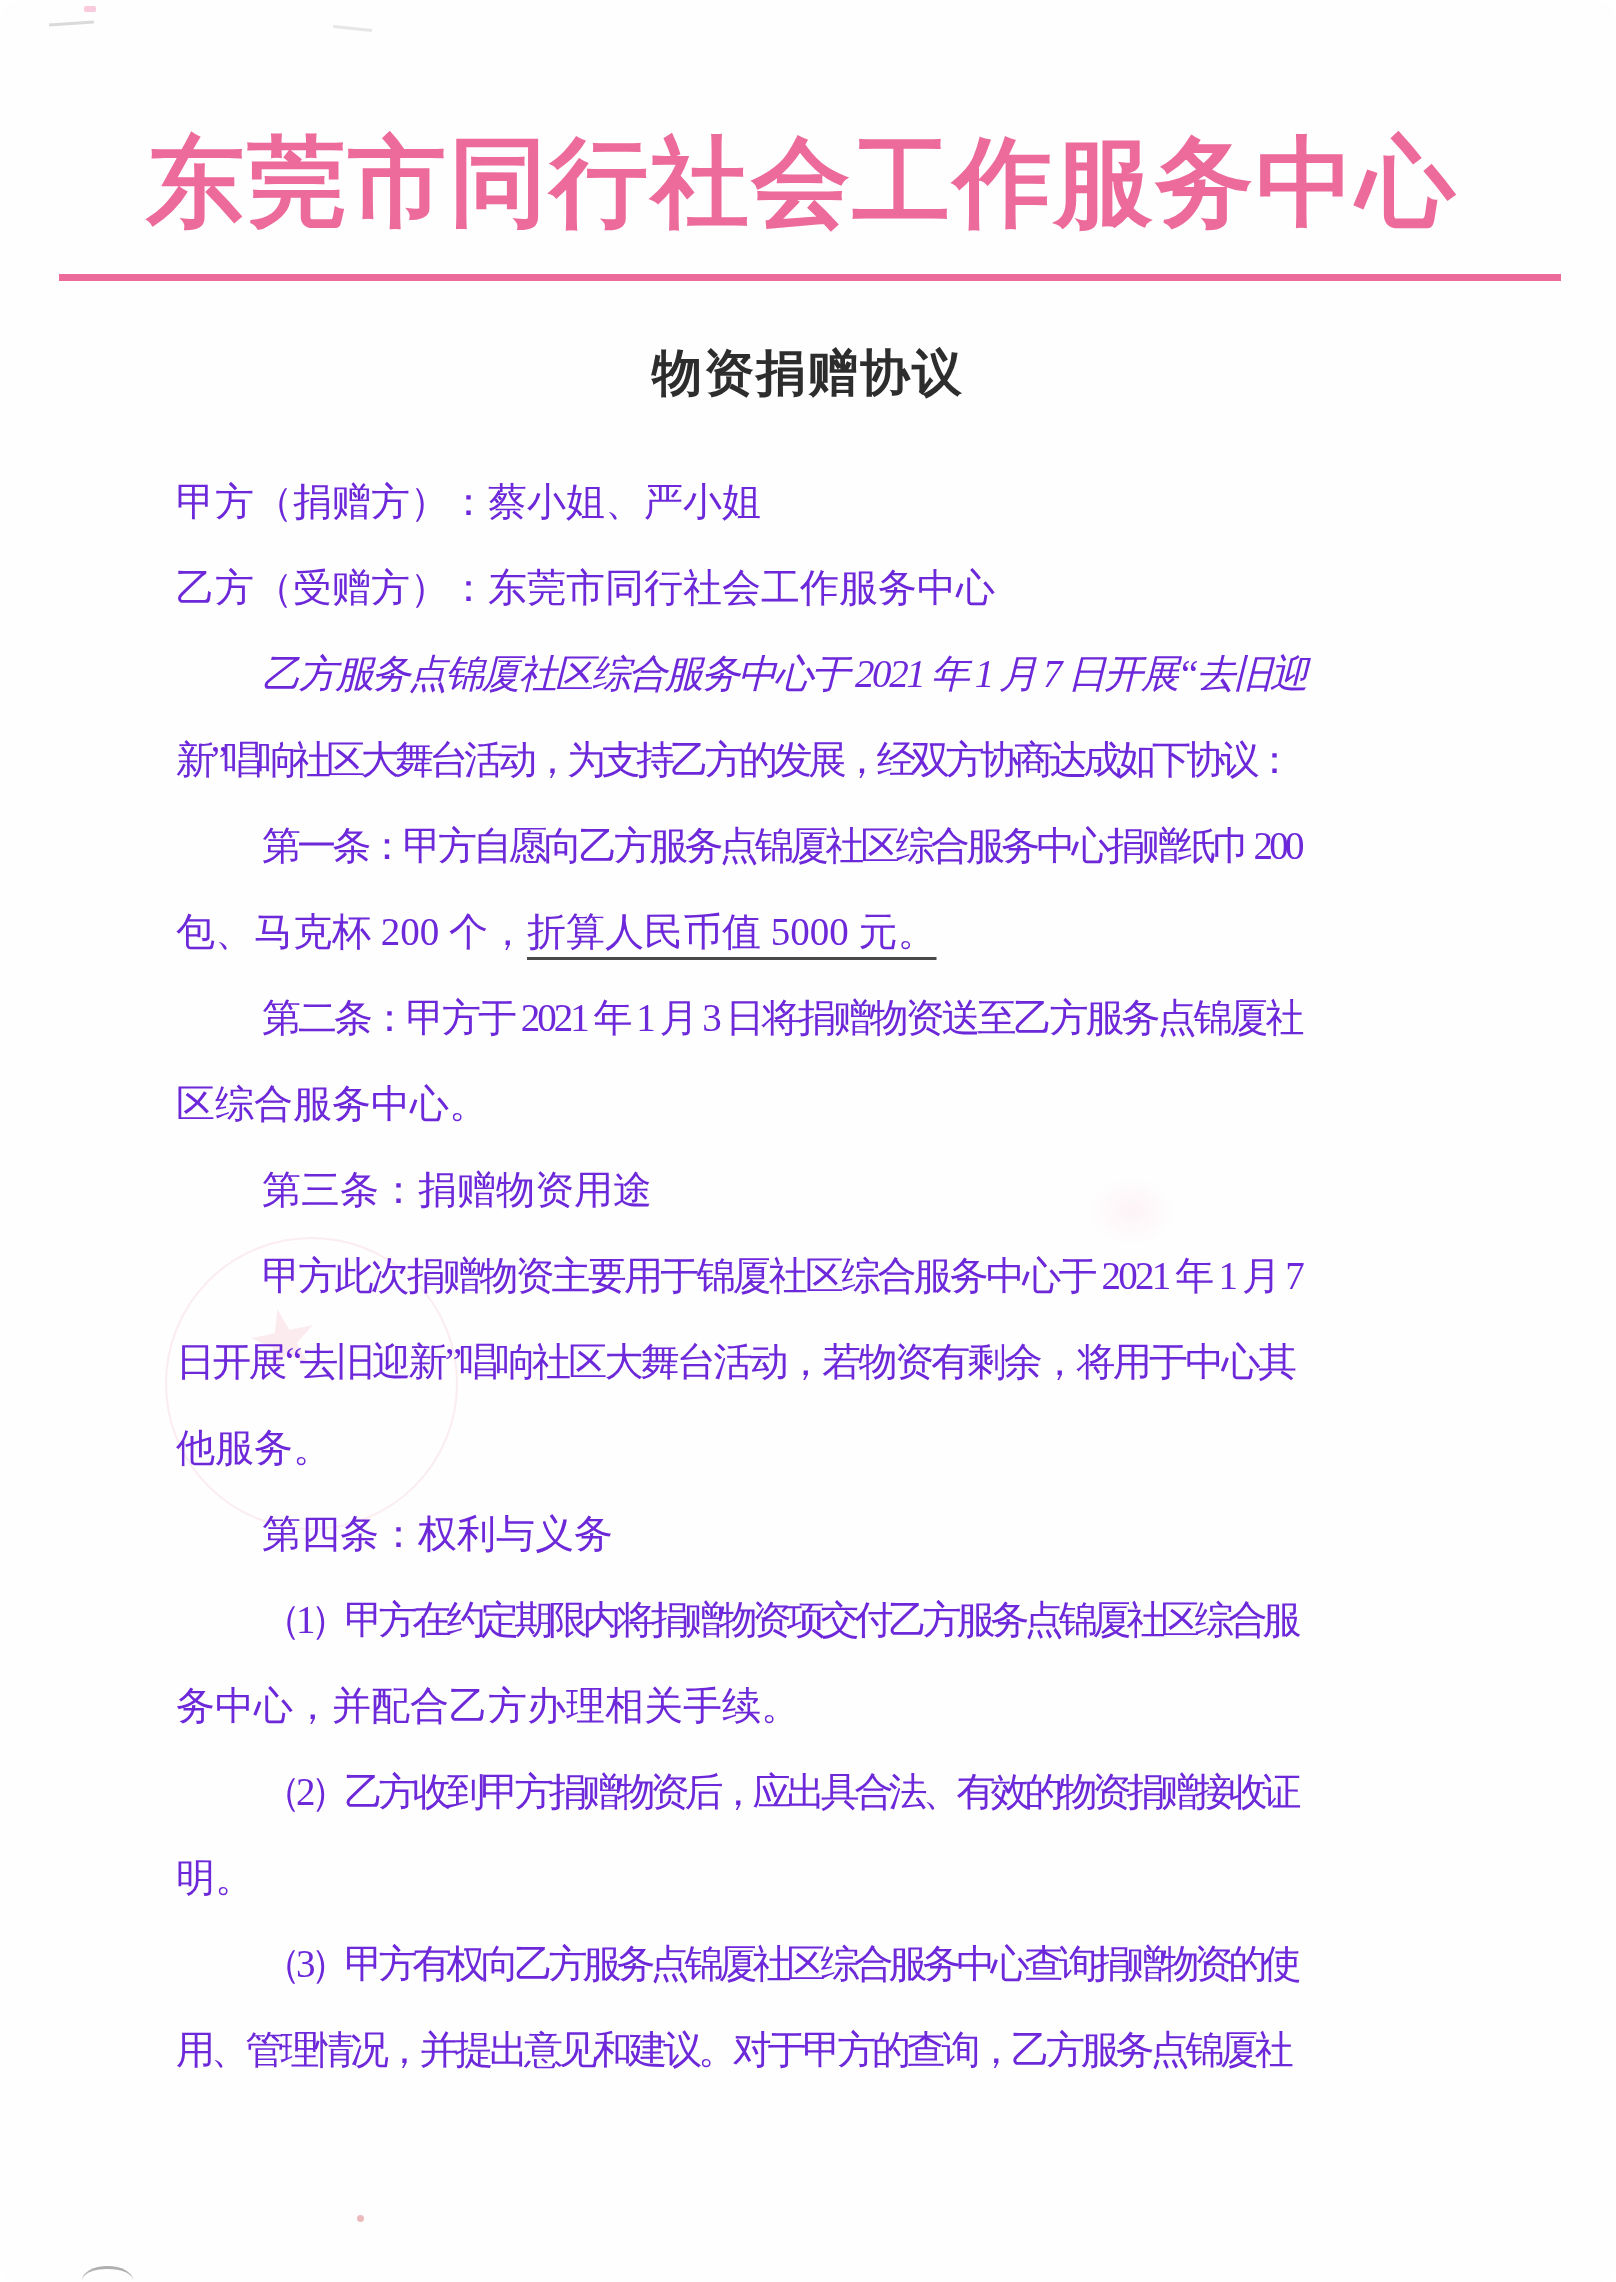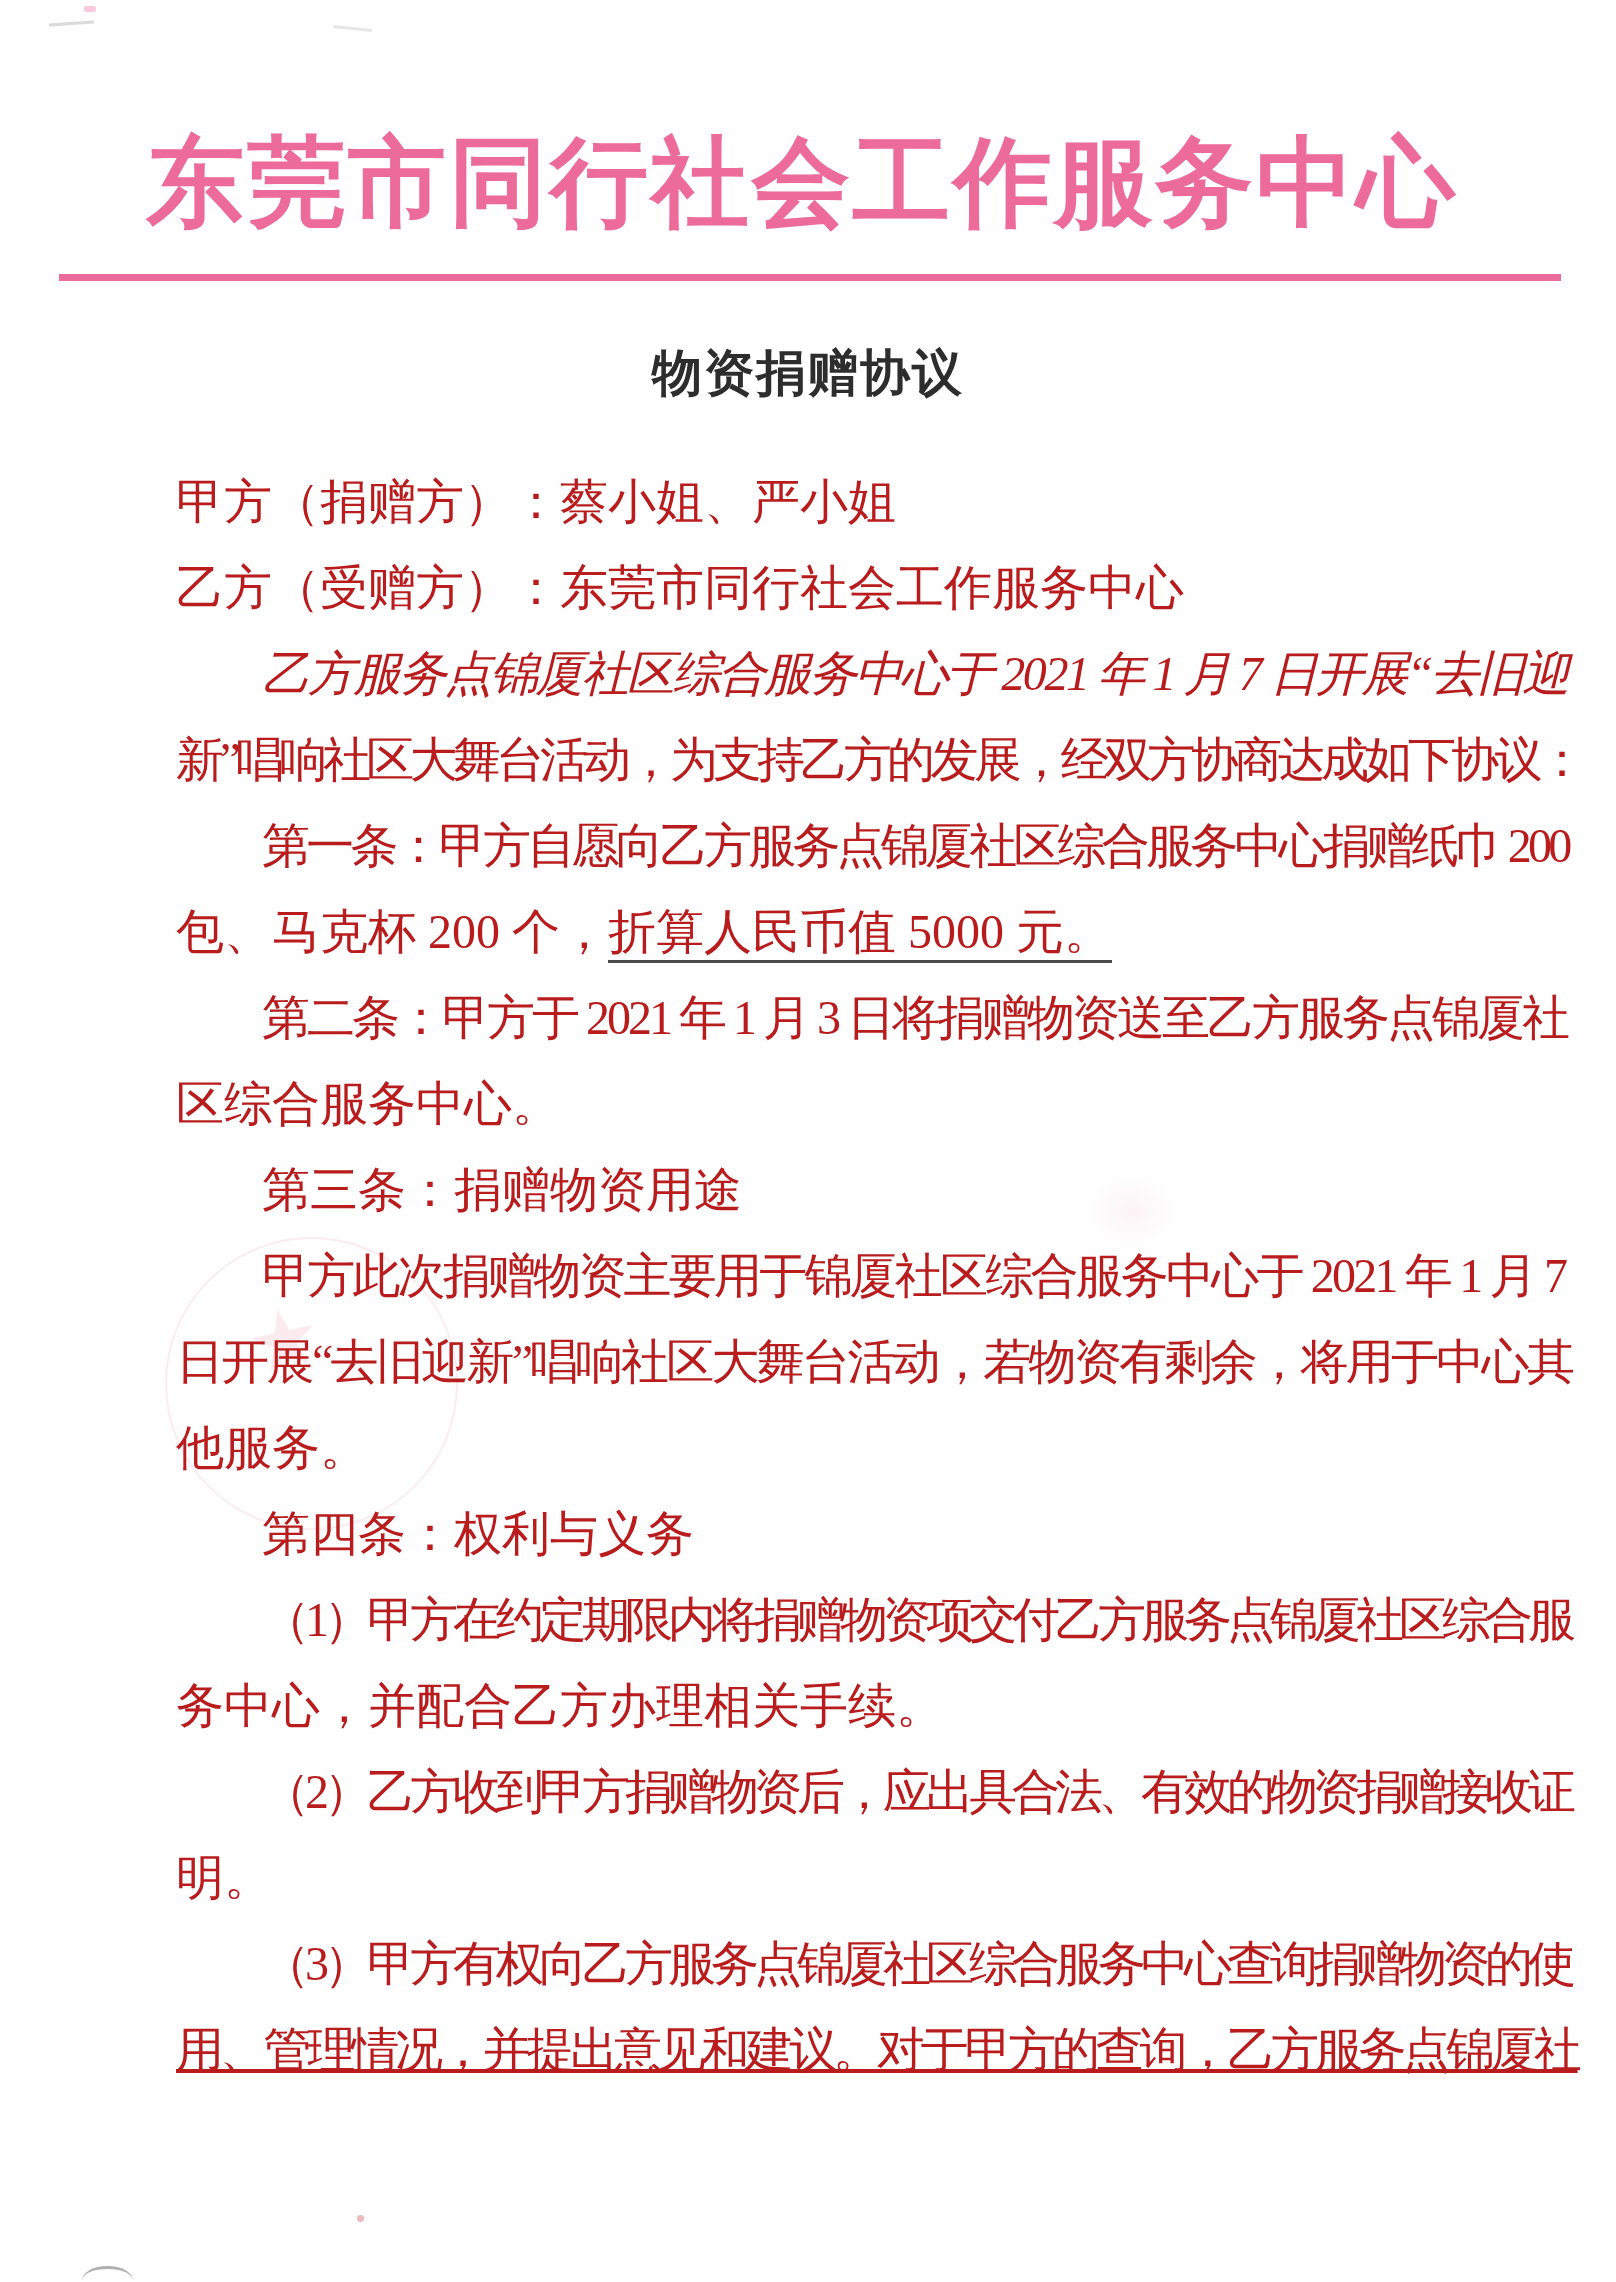--- a/index.html
+++ b/index.html
@@ -23,21 +23,21 @@
   }
   
   .doc-title{
     position:absolute;top:334px;left:0;width:1616px;margin:0;
     text-align:center;font-size:50px;line-height:78px;font-weight:bold;
     color:#2d2d2d;letter-spacing:2px;
   }
   
   .body-text{
     position:absolute;top:459px;left:176px;width:1247px;
-    font-size:48px;color:#b91c1c;
+    font-size:39px;color:#6d28d9;
   }
   .line{
     height:86px;line-height:86px;white-space:nowrap;
   }
   .line.indent{padding-left:86px;}
   .u{
     text-decoration:underline;
     text-decoration-thickness:2.9px;
     text-underline-offset:11.8px;
     text-decoration-color:#4a4a4a;
@@ -95,21 +95,21 @@
       <div class="line indent"><span>第三条：捐赠物资用途</span></div>
       <div class="line indent" style="letter-spacing: -2.8px;"><span>甲方此次捐赠物资主要用于锦厦社区综合服务中心于 2021 年 1 月 7</span></div>
       <div class="line" style="letter-spacing: -2.7px;"><span>日开展“去旧迎新”唱响社区大舞台活动，若物资有剩余，将用于中心其</span></div>
       <div class="line"><span>他服务。</span></div>
       <div class="line indent"><span>第四条：权利与义务</span></div>
       <div class="line indent" style="letter-spacing: -5px;"><span>（1）甲方在约定期限内将捐赠物资项交付乙方服务点锦厦社区综合服</span></div>
       <div class="line"><span>务中心，并配合乙方办理相关手续。</span></div>
       <div class="line indent" style="letter-spacing: -5px;"><span>（2）乙方收到甲方捐赠物资后，应出具合法、有效的物资捐赠接收证</span></div>
       <div class="line"><span>明。</span></div>
       <div class="line indent" style="letter-spacing: -5px;"><span>（3）甲方有权向乙方服务点锦厦社区综合服务中心查询捐赠物资的使</span></div>
-      <div class="line" style="letter-spacing: -4.2px; text-decoration: underline;"><span>用、管理情况，并提出意见和建议。对于甲方的查询，乙方服务点锦厦社</span></div>
+      <div class="line" style="letter-spacing: -4.2px;"><span>用、管理情况，并提出意见和建议。对于甲方的查询，乙方服务点锦厦社</span></div>
     </div>
 
   <div class="artifact a-top1"></div>
   <div class="artifact a-top2"></div>
   <div class="artifact a-top3"></div>
   <div class="artifact a-bottom-smudge"></div>
   <div class="artifact a-red-speck"></div>
 
 </div>
 

